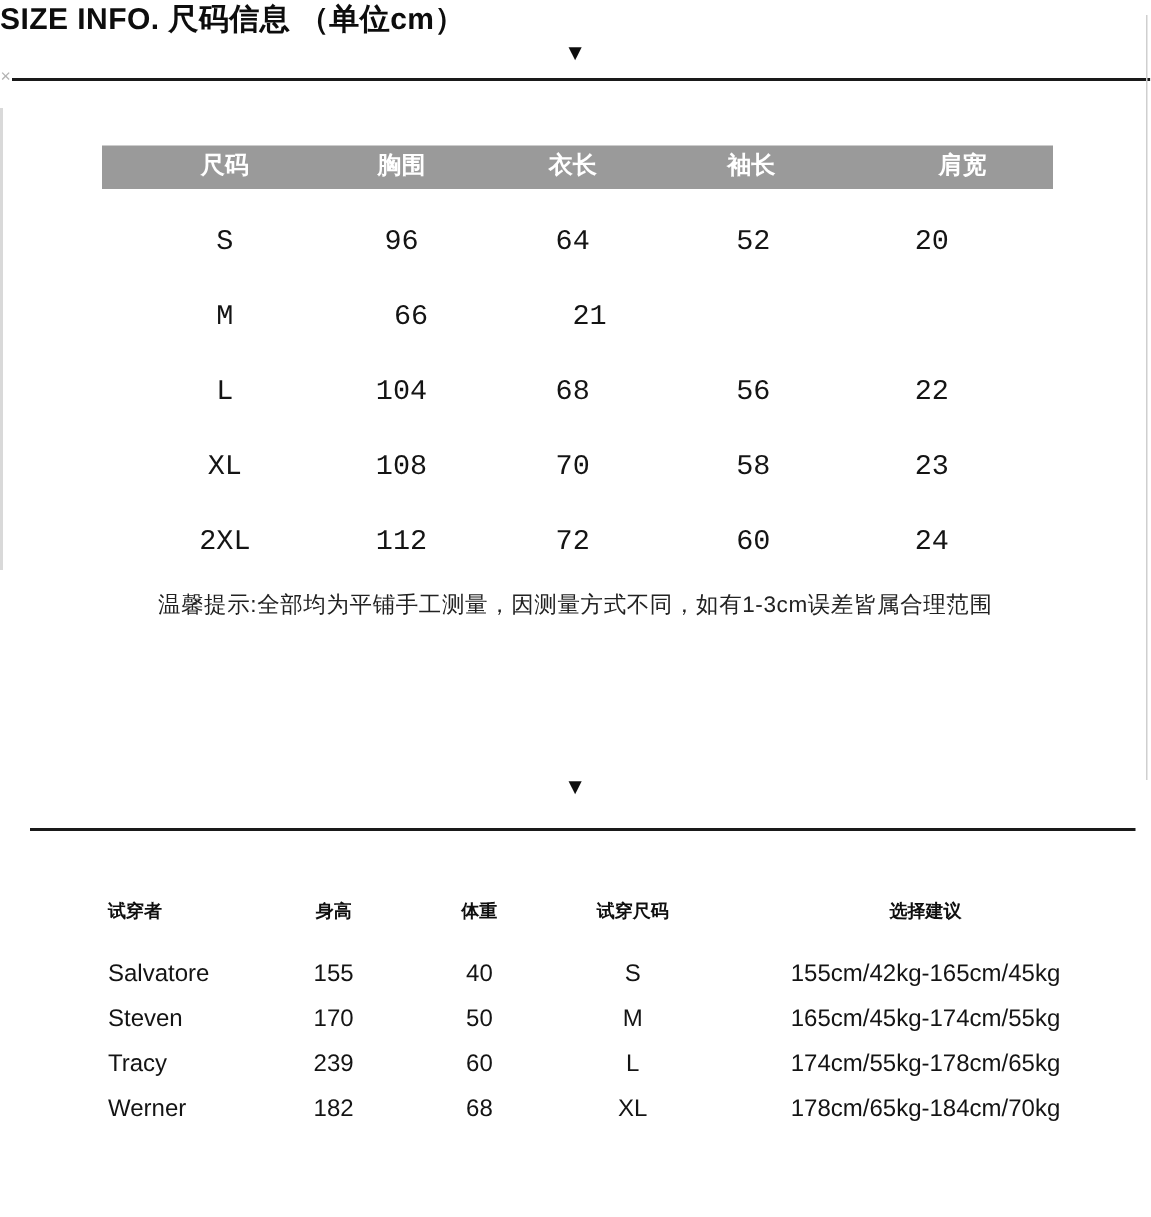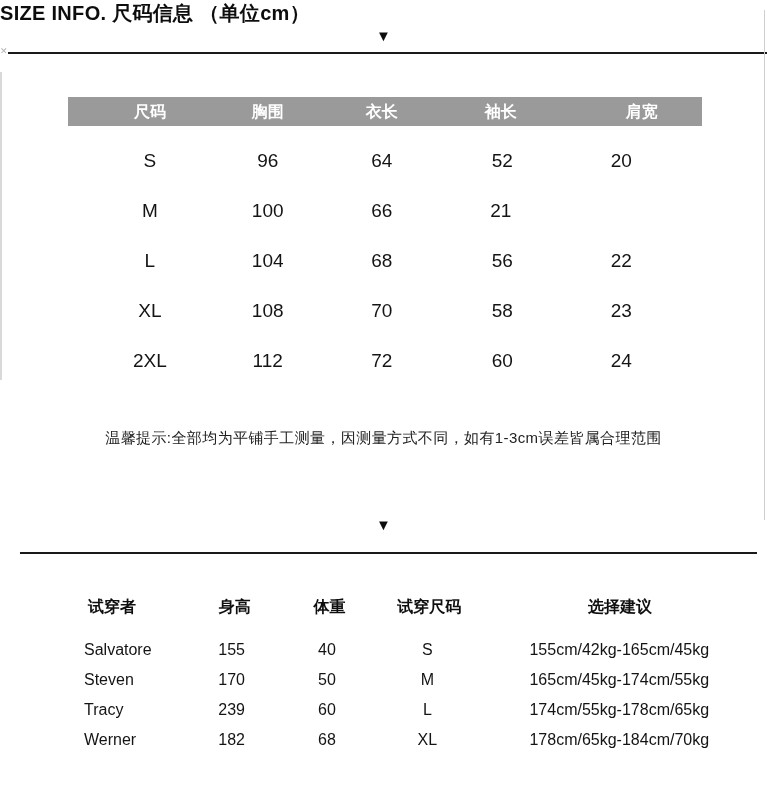--- a/index.html
+++ b/index.html
@@ -23,34 +23,34 @@
   .vedge{position:absolute;background:#d9d9d9;}
   .vedge-left{left:0;top:72px;width:2px;height:308px;}
   .vedge-right{left:764px;top:10px;width:1px;height:510px;background:#cfcfcf;}
   .corner-mark{position:absolute;left:0;top:47px;font-size:9px;line-height:9px;color:#b3b3b3;}
   
   .size-table{position:absolute;left:68px;top:97px;width:634px;}
   .size-head{display:flex;height:29px;background:#9a9a9a;color:#ffffff;
     font-size:16px;line-height:29px;font-weight:bold;}
   .size-body{padding-top:10px;}
   .srow{display:flex;height:50px;font-size:19px;line-height:50px;color:#141414;}
-  .c{text-align:center;box-sizing:border-box;}
+  .c{text-align:center;box-sizing:border-box;font-family:Liberation Mono, monospace;}
   .c1{width:23%;padding-left:18px;}
   .c2{width:17%;}
   .c3{width:19%;}
   .c4{width:19%;}
   .c5{width:22%;padding-right:22px;}
   
-  .note{position:absolute;top:428px;left:0;width:767px;text-align:center;
+  .note{position:absolute;top:394px;left:0;width:767px;text-align:center;
     font-size:15px;line-height:19px;letter-spacing:.4px;color:#222;}
   
   .tryon-table{position:absolute;left:65px;top:592px;width:670px;}
-  .tryon-head{display:flex;height:30px;font-size:16px;line-height:30px;
-    font-weight:bold;color:#0f0f0f;margin-left:16px;}
-  .tryon-body{margin-top:13px;margin-left:12px;}
+  .tryon-head{display:flex;height:30px;font-size:12px;line-height:30px;
+    font-weight:bold;color:#0f0f0f;}
+  .tryon-body{margin-top:13px;}
   .trow{display:flex;height:30px;font-size:16px;line-height:30px;color:#141414;}
   .t{text-align:center;box-sizing:border-box;}
   .t1{width:16%;text-align:left;padding-left:7px;}
   .t2{width:15%;}
   .t3{width:14%;}
   .t4{width:16.5%;}
   .t5{width:38.5%;padding-left:22px;}
 </style>
 </head>
 <body>
@@ -76,21 +76,20 @@
     <div class="size-body">
       <div class="srow">
         <div class="c c1">S</div>
         <div class="c c2">96</div>
         <div class="c c3">64</div>
         <div class="c c4">52</div>
         <div class="c c5">20</div>
       </div>
       <div class="srow">
         <div class="c c1">M</div>
-        <div class="c c2">100</div>
         <div class="c c3">66</div>
         <div class="c c5">21</div>
       </div>
       <div class="srow">
         <div class="c c1">L</div>
         <div class="c c2">104</div>
         <div class="c c3">68</div>
         <div class="c c4">56</div>
         <div class="c c5">22</div>
       </div>

